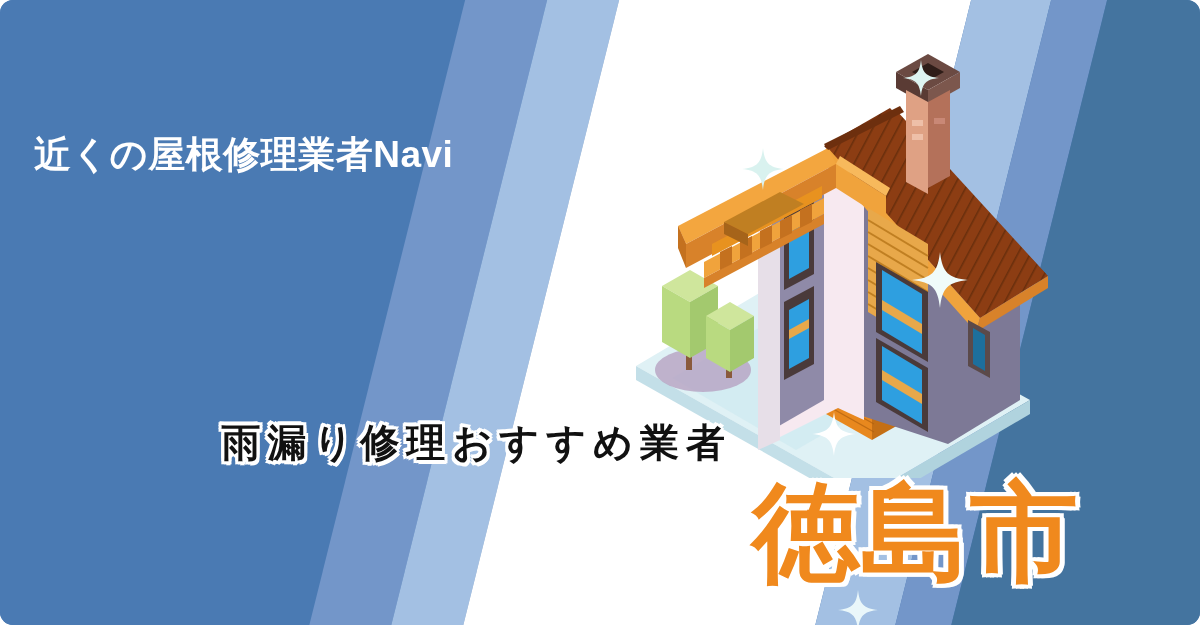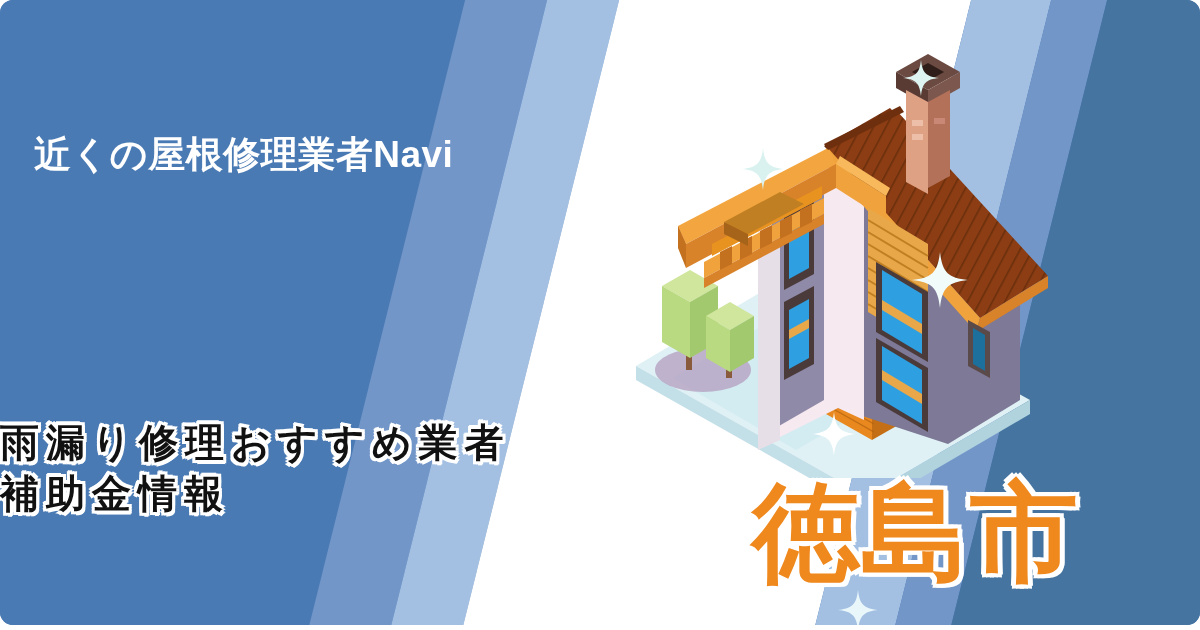--- a/index.html
+++ b/index.html
@@ -39,24 +39,24 @@
     font-size: 37px;
     font-weight: 700;
     color: #ffffff;
     letter-spacing: 0.5px;
     white-space: nowrap;
     line-height: 1.2;
   }
 
   .headline {
     position: absolute;
-    left: 0px;
+    left: 16px;
     top: 418px;
     width: 716px;
-    text-align: left;
+    text-align: right;
     line-height: 1.30;
   }
   .headline-line {
     display: block;
     font-size: 39px;
     font-weight: 700;
     color: #111111;
     letter-spacing: 7px;
     white-space: nowrap;
     text-shadow:
@@ -296,18 +296,17 @@
   <div class="sparkle" style="left:838px;top:590px;">
     <svg width="40" height="40" viewBox="0 0 100 100">
         <path d="M50 0 C54 36 64 46 100 50 C64 54 54 64 50 100 C46 64 36 54 0 50 C36 46 46 36 50 0Z" fill="#eaf7fa"></path>
       </svg>
   </div>
 
   <div class="site-title">近くの屋根修理業者Navi</div>
 
   <div class="headline">
     <span class="headline-line">雨漏り修理おすすめ業者</span>
-    <span class="headline-line">補助金情報</span>
   </div>
 
   <div class="city-name">徳島市</div>
 
 </div>
 
 </body></html>

